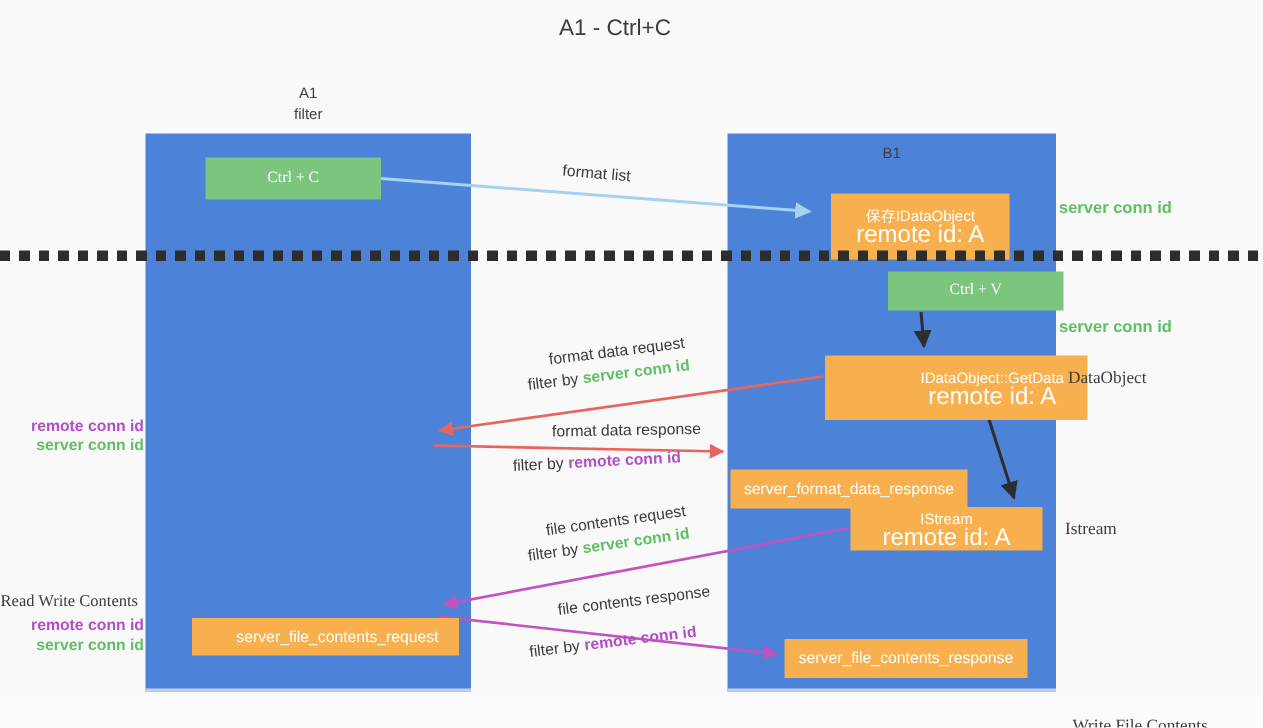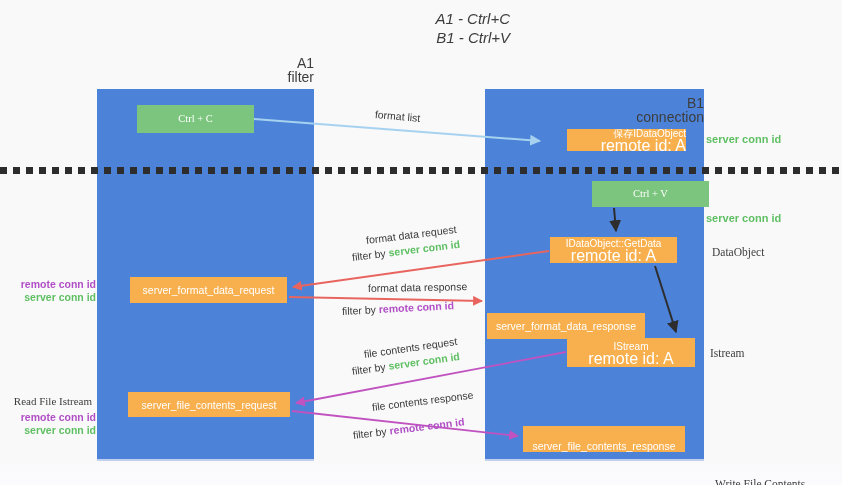--- a/index.html
+++ b/index.html
@@ -2,25 +2,25 @@
 <html><head>
 <meta charset="utf-8">
 <style>
   html,body{margin:0;padding:0;}
   body{font-family:"Liberation Sans","DejaVu Sans",sans-serif;}
   .stage{
     position:relative;width:842px;height:485px;overflow:hidden;
     background:linear-gradient(180deg,#f9f9f9 0%,#f9f9f9 93%,#fbfbfe 100%);
   }
   .title{
-    position:absolute;left:310px;top:9px;width:200px;text-align:right;
-    font-size:15px;line-height:19px;color:#3d3d3d;z-index:6;font-style:italic;
+    position:absolute;left:310px;top:9px;width:200px;text-align:center;
+    font-size:15px;line-height:19px;color:#3d3d3d;z-index:6;
   }
   .col-header{
-    position:absolute;top:56px;text-align:right;font-size:14px;line-height:14px;color:#3d3d3d;z-index:6;
+    position:absolute;top:56px;text-align:center;font-size:10px;line-height:14px;color:#3d3d3d;z-index:6;
   }
   .col-header.left{left:97px;width:217px;}
   .col-header.right{left:485px;width:219px;margin-top:40px;}
   .column{
     position:absolute;top:89px;height:370px;background:#4c83d9;
     border-bottom:2px solid #c2d0ef;z-index:1;
   }
   .column.left{left:97px;width:217px;}
   .column.right{left:485px;width:219px;}
   .dashes{
@@ -52,30 +52,28 @@
   .arrow-label .pre{margin-right:3px;}
   svg.arrows{position:absolute;left:0;top:0;z-index:2;pointer-events:none;}
 </style>
 </head>
 <body>
 
 <div class="stage">
 
   <div class="title">
     <div>A1 - Ctrl+C</div>
-    <div>B1 - Ctrl+V</div>
   </div>
 
   <div class="col-header left">
     <div>A1</div>
     <div>filter</div>
   </div>
   <div class="col-header right">
     <div>B1</div>
-    <div>connection</div>
   </div>
 
   <div class="column left"></div>
   <div class="column right"></div>
 
   <div class="dashes"></div>
 
   <svg class="arrows" width="842" height="485" viewBox="0 0 842 485">
     <defs>
       <marker id="m-blue" viewBox="0 0 10 10" refX="9" refY="5" markerWidth="5.5" markerHeight="5.5" orient="auto">
@@ -97,66 +95,63 @@
     <line x1="549" y1="251" x2="293" y2="287" stroke="#e8655f" stroke-width="1.8" marker-end="url(#m-red)"></line>
     <line x1="289" y1="297" x2="482" y2="301" stroke="#e8655f" stroke-width="1.8" marker-end="url(#m-red)"></line>
     <line x1="566" y1="352" x2="296" y2="403" stroke="#c153c1" stroke-width="1.8" marker-end="url(#m-purple)"></line>
     <line x1="292" y1="411" x2="518" y2="436" stroke="#c153c1" stroke-width="1.8" marker-end="url(#m-purple)"></line>
   </svg>
 
   <div class="node green single" style="left:137px;top:105px;width:117px;height:28px;">
     <span>Ctrl + C</span>
   </div>
 
-  <div class="node orange" style="left:567px;top:129px;width:119px;height:22px;align-items:flex-end;">
+  <div class="node orange" style="left:554px;top:129px;width:119px;height:44px;">
     <span class="l1">保存IDataObject</span>
     <span class="l2">remote id: A</span>
   </div>
 
   <div class="node green single" style="left:556px;top:181px;width:117px;height:26px;margin-left:36px;">
     <span>Ctrl + V</span>
   </div>
 
-  <div class="node orange" style="left:550px;top:237px;width:127px;height:26px;">
+  <div class="node orange" style="left:550px;top:237px;width:127px;height:43px;padding-left:48px;">
     <span class="l1">IDataObject::GetData</span>
     <span class="l2">remote id: A</span>
   </div>
 
-  <div class="node orange single" style="left:130px;top:277px;width:157px;height:26px;">
-    <span>server_format_data_request</span>
-  </div>
 
   <div class="node orange single" style="left:487px;top:289px;width:158px;height:26px;margin-top:24px;">
     <span>server_format_data_response</span>
   </div>
 
   <div class="node orange" style="left:567px;top:338px;width:128px;height:29px;">
     <span class="l1">IStream</span>
     <span class="l2">remote id: A</span>
   </div>
 
-  <div class="node orange single" style="left:128px;top:392px;width:162px;height:25px;">
+  <div class="node orange single" style="left:128px;top:412px;width:162px;height:25px;padding-left:16px;">
     <span>server_file_contents_request</span>
   </div>
 
-  <div class="node orange single" style="left:523px;top:426px;width:162px;height:26px;justify-content:flex-end;">
+  <div class="node orange single" style="left:523px;top:426px;width:162px;height:26px;">
     <span>server_file_contents_response</span>
   </div>
 
   <div class="side-label green-bold" style="left:706px;top:133px;">server conn id</div>
   <div class="side-label green-bold" style="left:706px;top:212px;">server conn id</div>
   <div class="side-label black-label" style="left:712px;top:246px;">DataObject</div>
   <div class="side-label black-label" style="left:710px;top:347px;">Istream</div>
   <div class="side-label black-label" style="left:715px;top:431px;margin-top:47px;">Write File Contents</div>
 
   <div class="left-block" style="top:278px;">
     <div class="purple-bold">remote conn id</div>
     <div class="green-bold">server conn id</div>
   </div>
-  <div class="side-label black-label" style="left:0px;top:395px;width:92px;text-align:right;font-size:11px;">Read File Istream</div>
+  <div class="side-label black-label" style="left:0px;top:395px;width:92px;text-align:right;font-size:11px;">Read Write Contents</div>
   <div class="left-block" style="top:411px;">
     <div class="purple-bold">remote conn id</div>
     <div class="green-bold">server conn id</div>
   </div>
 
   <div class="arrow-label" style="left:375px;top:108px;transform:rotate(5deg);">format list</div>
 
   <div class="arrow-label" style="left:366px;top:234px;transform:rotate(-7deg);">format data request</div>
   <div class="arrow-label" style="left:352px;top:251px;transform:rotate(-7deg);">
     <span class="pre">filter by</span><span class="green-bold">server conn id</span>

